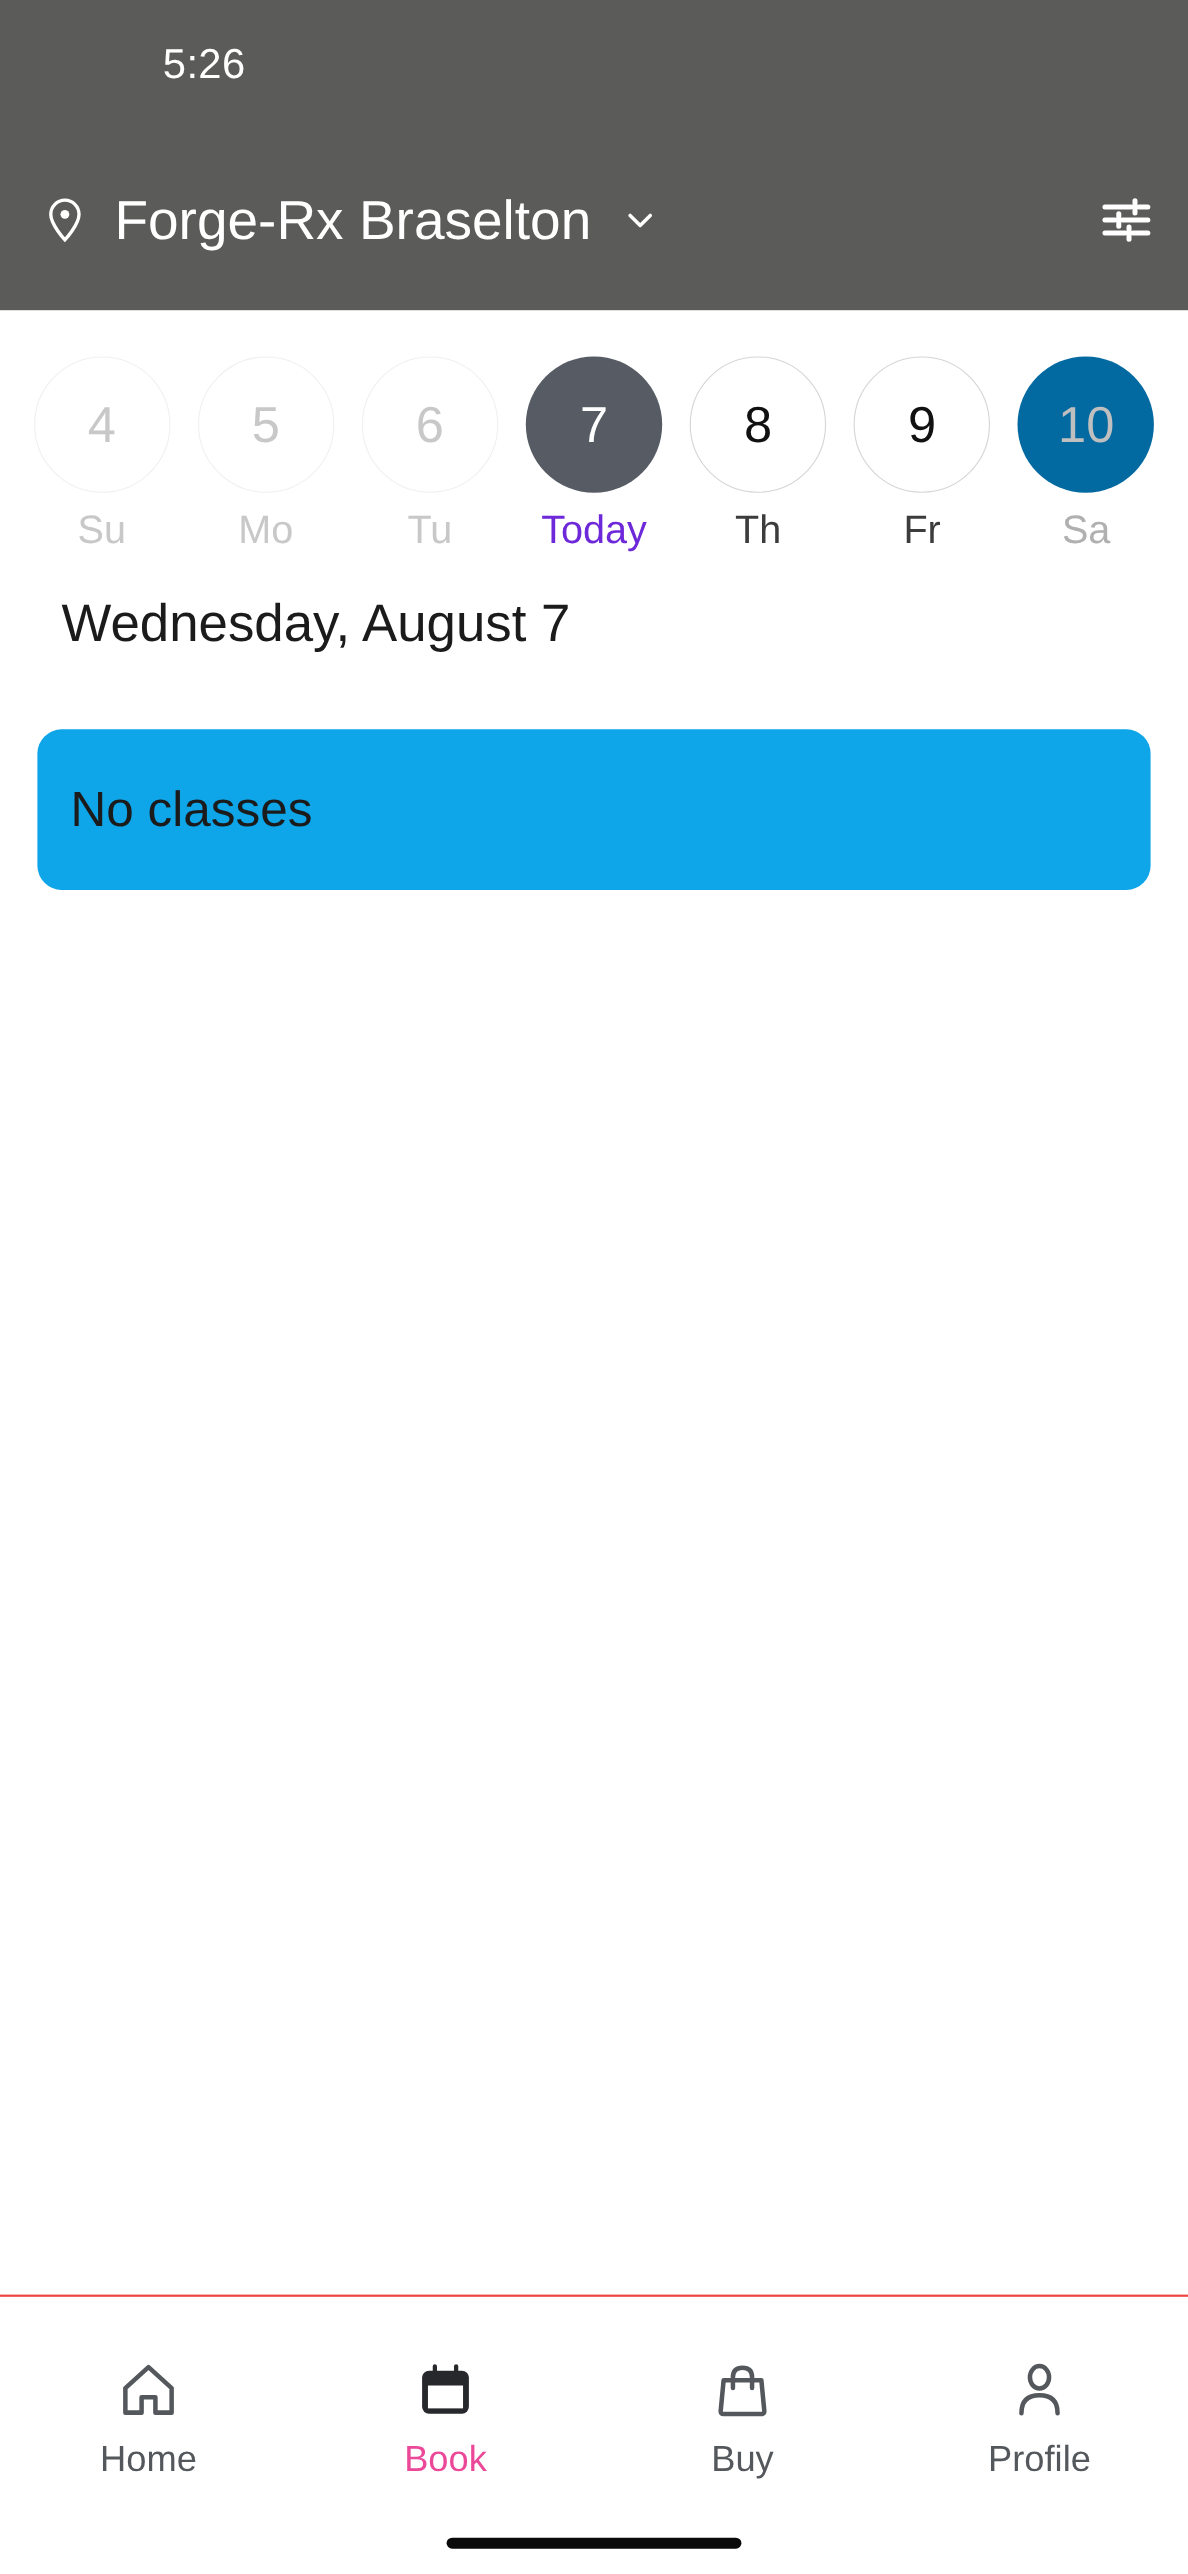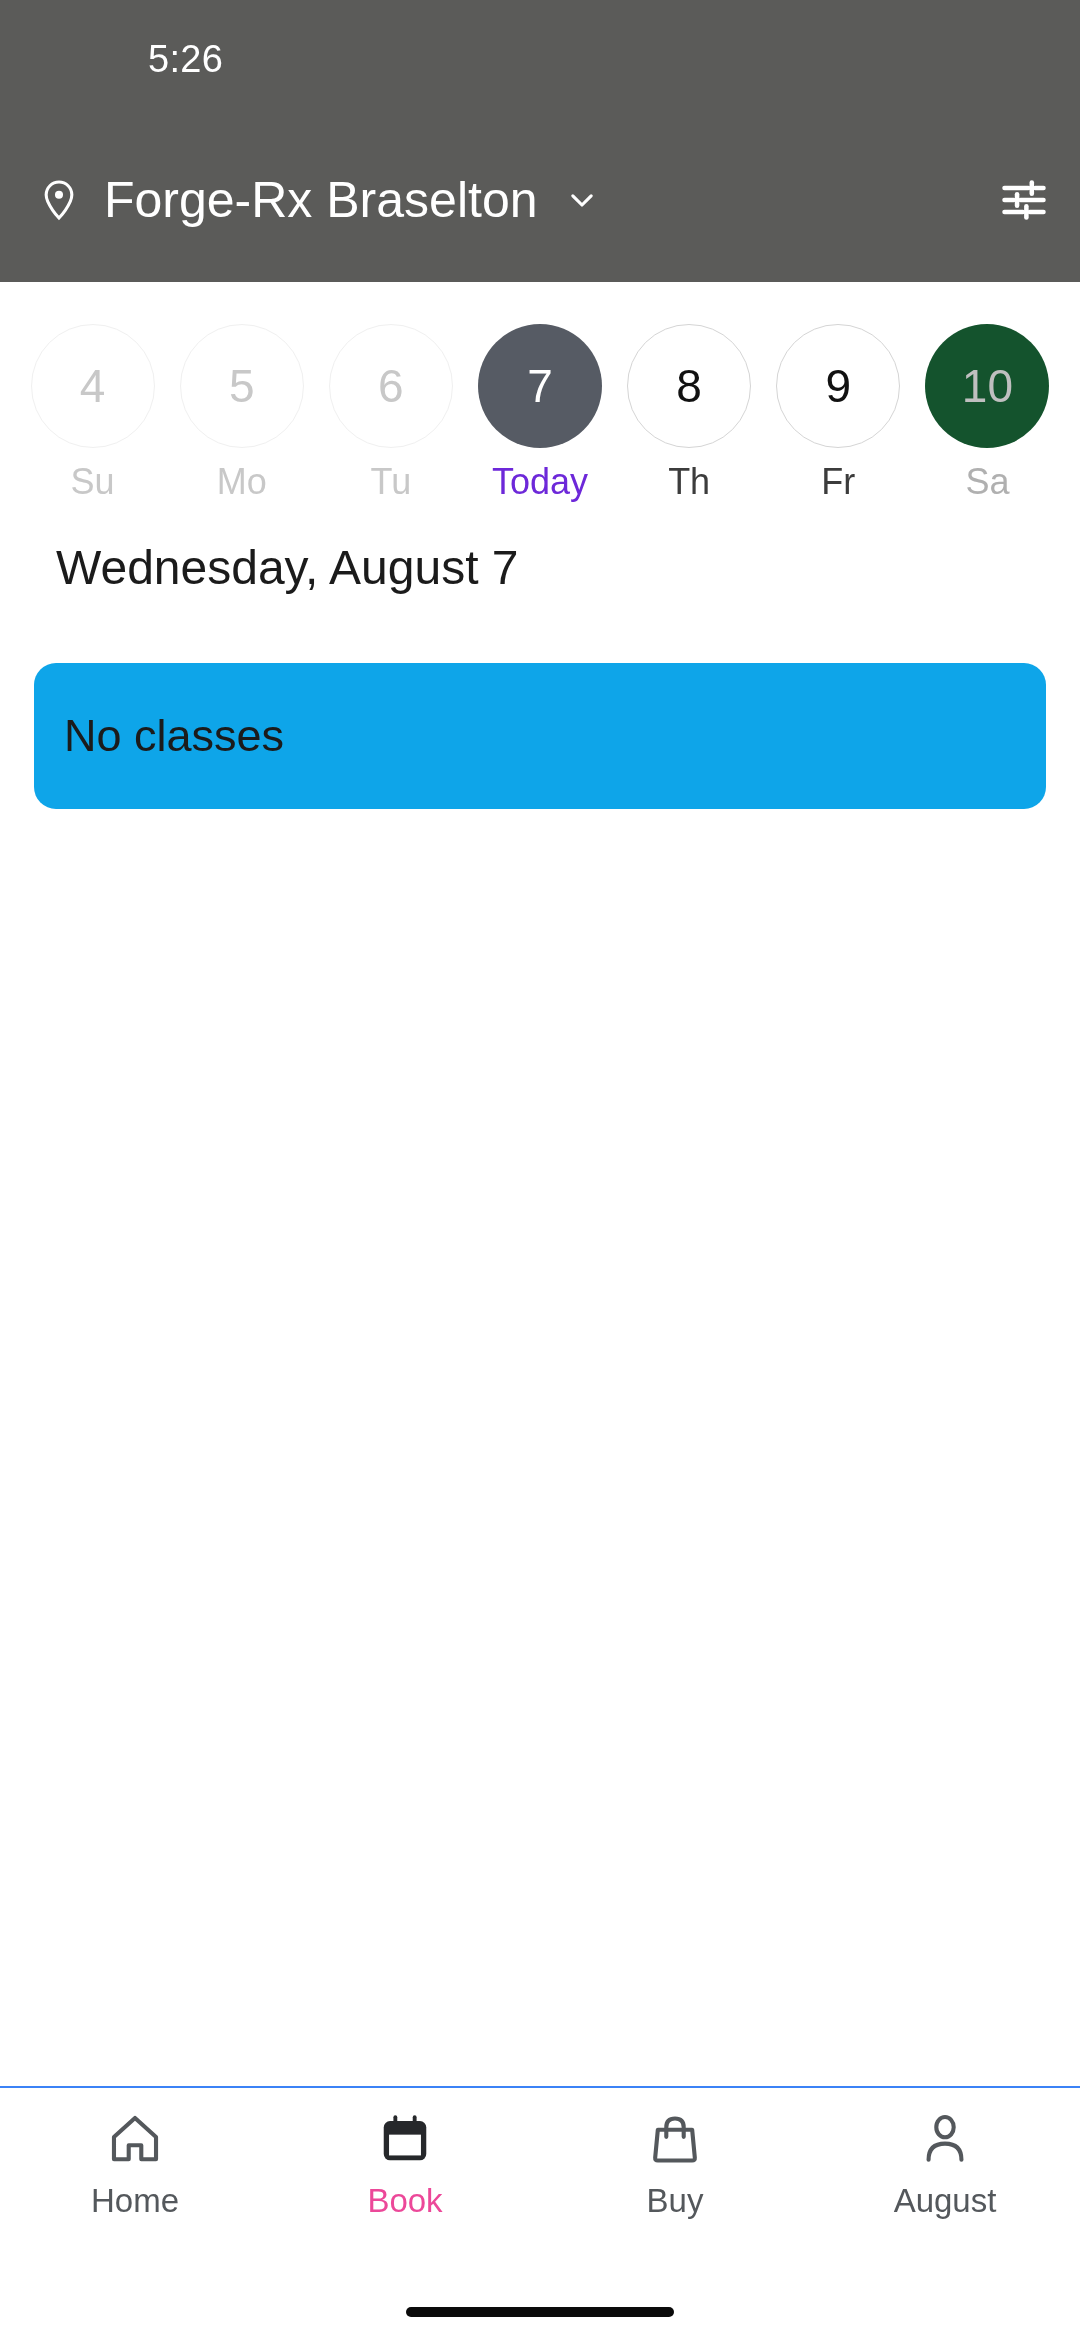--- a/index.html
+++ b/index.html
@@ -99,21 +99,21 @@
     background:#565b64;
     color:#ffffff;
     border:none;
   }
   .daycircle.future {
     border:1.6px solid #d5d5d5;
     color:#111111;
     background:#ffffff;
   }
   .daycircle.dim {
-    background:#14532d;
+    background:#0369a1;
     color:#bfbfbf;
     border:none;
   }
   .daylabel {
     margin-top:16px;
     font-size:36px;
     line-height:1;
   }
   .daylabel.past   { color:#c8c8c8; }
   .daylabel.today  { color:#6d28d9; }
@@ -143,23 +143,23 @@
   }
   .noclasses-text {
     font-size:45px;
     color:#1b1b1b;
     line-height:1;
   }
 
   
   .bottomnav {
     flex:0 0 198px;
-    border-top:2px solid #3b82f6;
+    border-top:2px solid #ef4444;
     display:flex;
-    align-items:flex-start;
+    align-items:center;
     padding-top:22px;
     background:#ffffff;
   }
   .navitem {
     flex:1 1 0;
     display:flex; flex-direction:column;
     align-items:center;
   }
   .navicon {
     width:58px; height:58px;
@@ -297,21 +297,21 @@
         <path d="M8.4 11.1 L8.4 7.1 Q8.4 3.5 12 3.5 Q15.6 3.5 15.6 7.1 L15.6 11.1" stroke="#54585c" stroke-width="1.7" stroke-linecap="round" fill="none"></path>
       </svg>
       <span class="navlabel">Buy</span>
     </div>
 
     <div class="navitem">
       <svg class="navicon" viewBox="0 0 24 24" fill="none">
         <ellipse cx="12" cy="7.1" rx="3.6" ry="4.2" stroke="#54585c" stroke-width="1.7" fill="none"></ellipse>
         <path d="M5.2 20.6 Q5.2 13.9 12 13.9 Q18.8 13.9 18.8 20.6" stroke="#54585c" stroke-width="1.7" stroke-linecap="round" fill="none"></path>
       </svg>
-      <span class="navlabel">August</span>
+      <span class="navlabel">Profile</span>
     </div>
 
   </div>
 
   <div class="homebar-wrap">
     <div class="homebar"></div>
   </div>
 
 </div>
 

